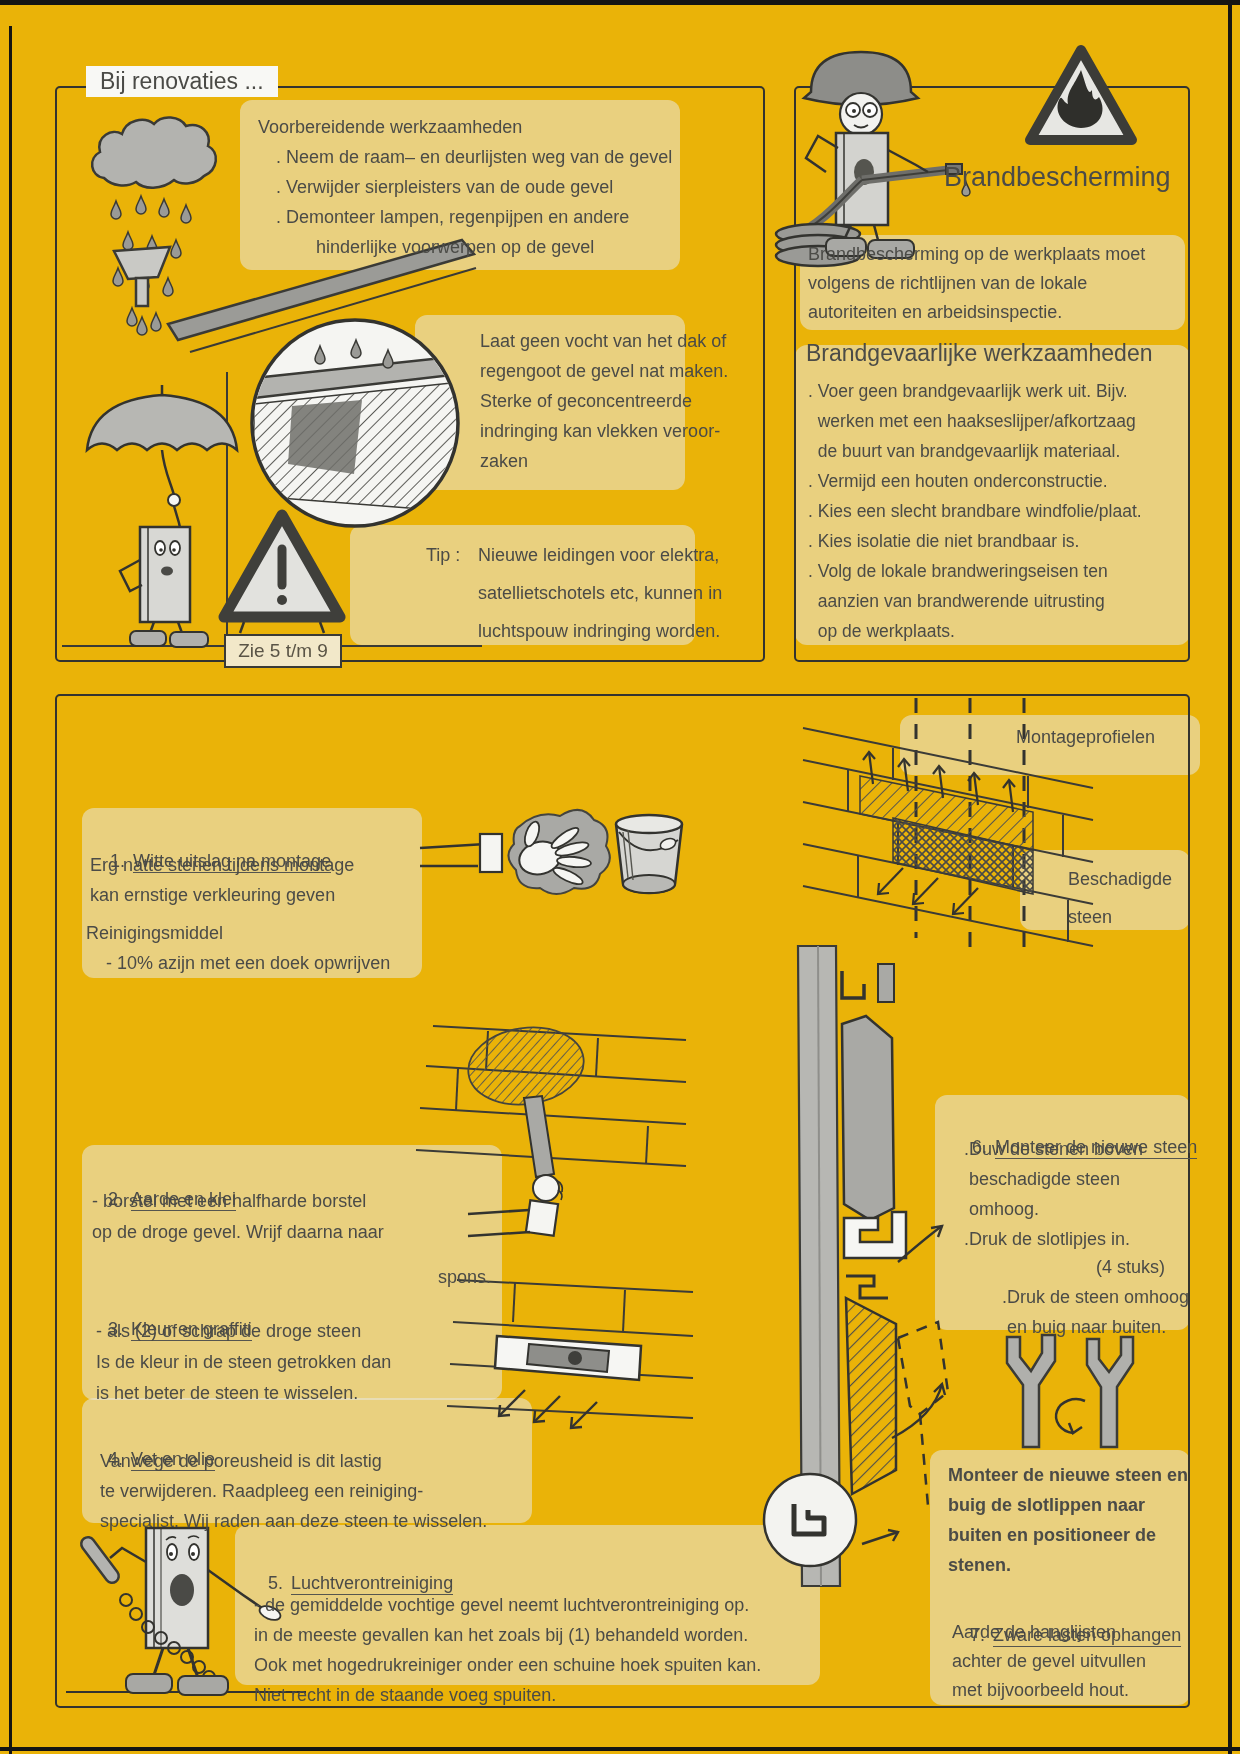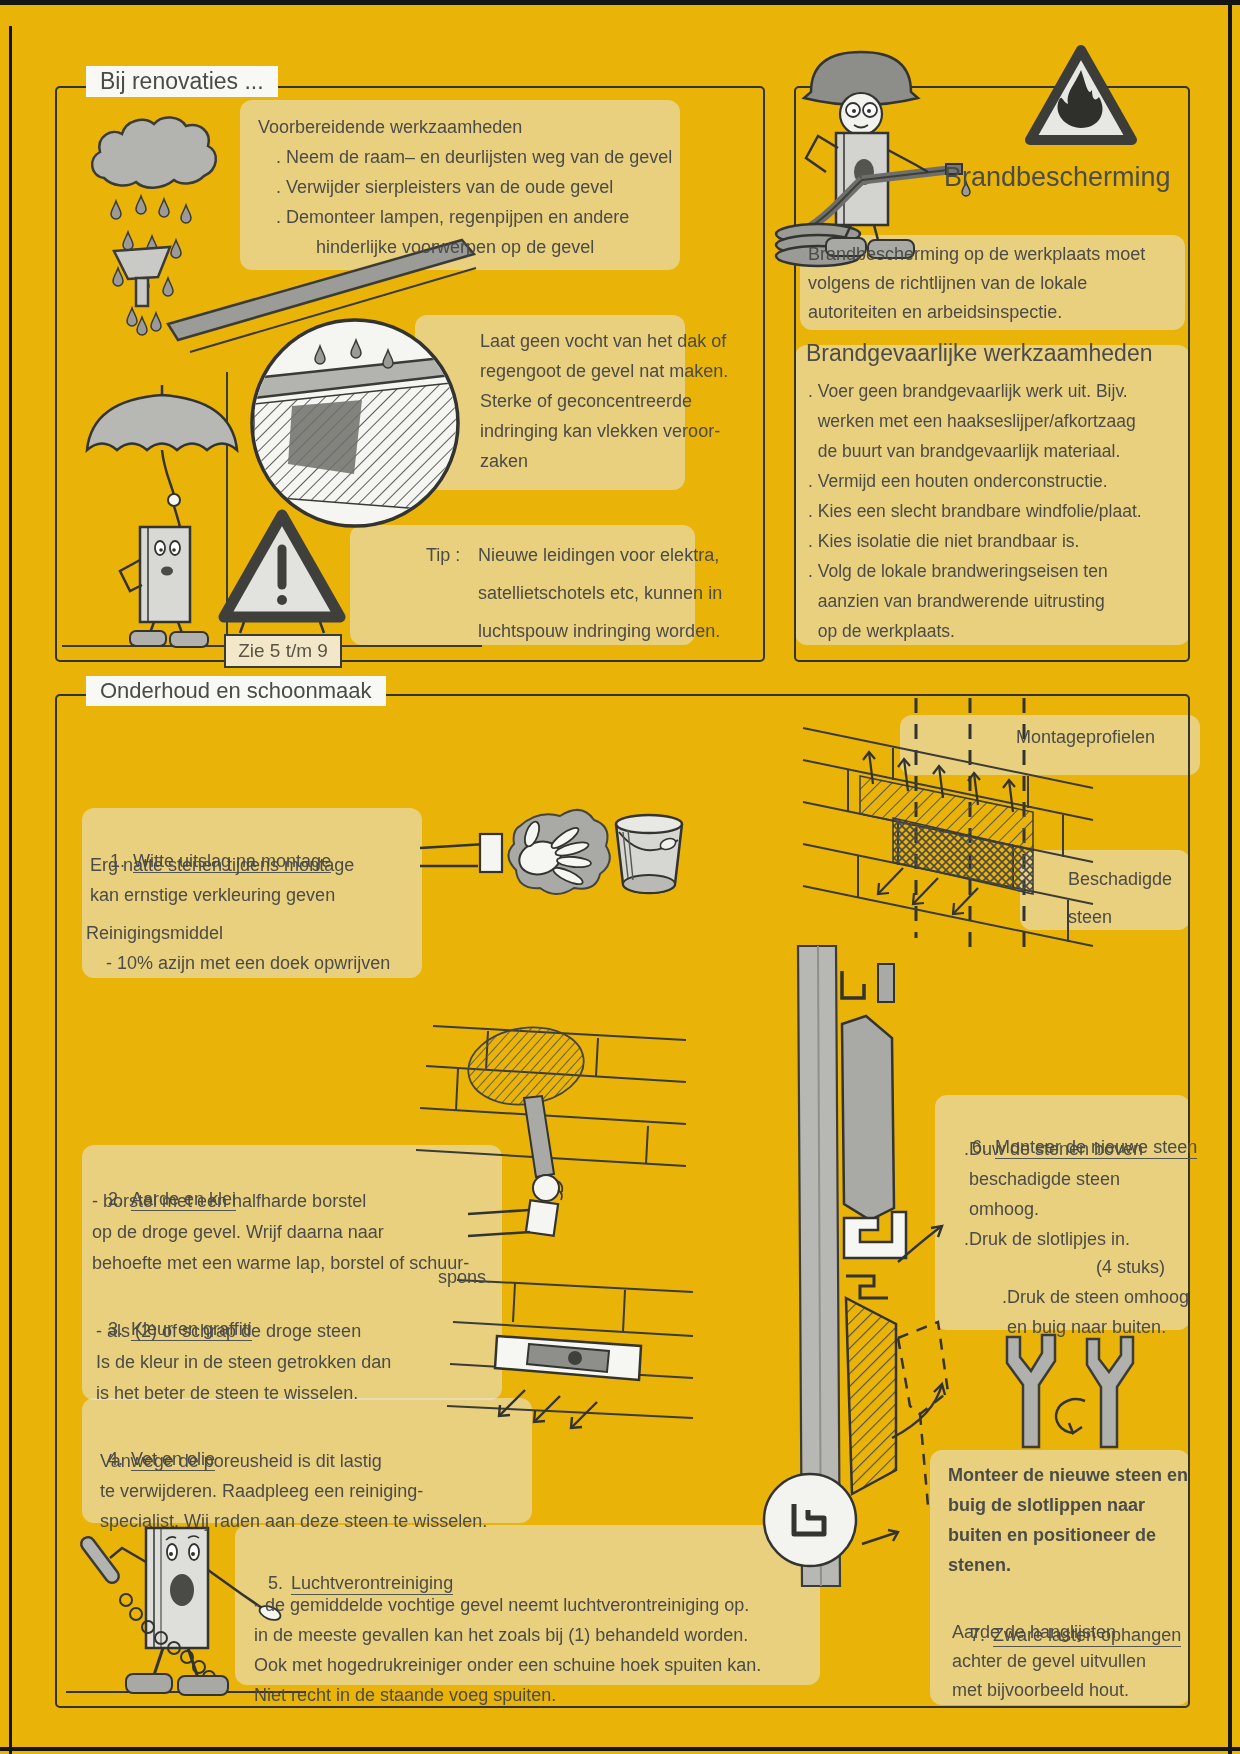--- a/index.html
+++ b/index.html
@@ -168,21 +168,20 @@
     <path d="M59,8 L110,98 L8,98 Z" fill="#e7e7e3" stroke="#3c3c38" stroke-width="10" stroke-linejoin="round"></path>
     <path d="M59,28 C52,44 44,50 46,62 C40,59 40,52 37,58 C31,72 44,86 59,86 C77,86 86,70 77,55 C73,60 70,57 70,48 C66,55 64,42 59,28 Z" fill="#2f2f2b"></path>
   </svg>
 
   <div class="t" style="left:944px;top:162px;font-size:27px;">Brandbescherming</div>
   <div class="t lines lh29" style="left:808px;top:240px;"><div>Brandbescherming op de werkplaats moet</div><div>volgens de richtlijnen van de lokale</div><div>autoriteiten en arbeidsinspectie.</div></div>
   <div class="t" style="left:806px;top:338px;font-size:23px;">Brandgevaarlijke werkzaamheden</div>
   <div class="t lines lh30" style="left:808px;top:376px;font-size:17.5px;"><div>. Voer geen brandgevaarlijk werk uit. Bijv.</div><div>  werken met een haakseslijper/afkortzaag</div><div>  de buurt van brandgevaarlijk materiaal.</div><div>. Vermijd een houten onderconstructie.</div><div>. Kies een slecht brandbare windfolie/plaat.</div><div>. Kies isolatie die niet brandbaar is.</div><div>. Volg de lokale brandweringseisen ten</div><div>  aanzien van brandwerende uitrusting</div><div>  op de werkplaats.</div></div>
 
   <div class="box" style="left:55px;top:694px;width:1131px;height:1010px;"></div>
-  <div class="sect-title" style="left:86px;top:676px;font-size:22px;">Onderhoud en schoonmaak</div>
 
   <svg style="left:798px;top:698px;" width="300" height="260" viewBox="0 0 300 260">
     <defs>
       <pattern id="mwHatch" width="9" height="9" patternTransform="rotate(45)" patternUnits="userSpaceOnUse">
         <line x1="0" y1="0" x2="0" y2="9" stroke="#55554f" stroke-width="2"></line>
       </pattern>
       <pattern id="mwCross" width="8" height="8" patternUnits="userSpaceOnUse">
         <line x1="0" y1="0" x2="8" y2="8" stroke="#4a4a46" stroke-width="1.6"></line>
         <line x1="8" y1="0" x2="0" y2="8" stroke="#4a4a46" stroke-width="1.6"></line>
       </pattern>
@@ -370,21 +369,21 @@
   <div class="t" style="left:90px;top:816px;">
     <span class="num">1.</span><span class="u">Witte uitslag na montage</span>
   </div>
   <div class="t lines lh30" style="left:90px;top:850px;"><div>Erg natte stenen tijdens montage</div><div>kan ernstige verkleuring geven</div></div>
   <div class="t" style="left:86px;top:918px;">Reinigingsmiddel</div>
   <div class="t" style="left:106px;top:948px;">- 10% azijn met een doek opwrijven</div>
 
   <div class="t" style="left:88px;top:1154px;">
     <span class="num">2.</span><span class="u">Aarde en klei</span>
   </div>
-  <div class="t lines lh31" style="left:92px;top:1186px;"><div>- borstel met een halfharde borstel</div><div>op de droge gevel. Wrijf daarna naar</div><div>behoefte met een warme lap, borstel of schuur-</div></div>
+  <div class="t lines lh31" style="left:92px;top:1186px;"><div>- borstel met een halfharde borstel</div><div>op de droge gevel. Wrijf daarna naar</div></div>
   <div class="t" style="left:438px;top:1262px;">spons.</div>
 
   <div class="t" style="left:88px;top:1284px;">
     <span class="num">3.</span><span class="u">Kleur en graffiti</span>
   </div>
   <div class="t lines lh31" style="left:96px;top:1316px;"><div>- als (2) of schrap de droge steen</div><div>Is de kleur in de steen getrokken dan</div><div>is het beter de steen te wisselen.</div></div>
 
   <div class="t" style="left:88px;top:1414px;">
     <span class="num">4.</span><span class="u">Vet en olie</span>
   </div>

